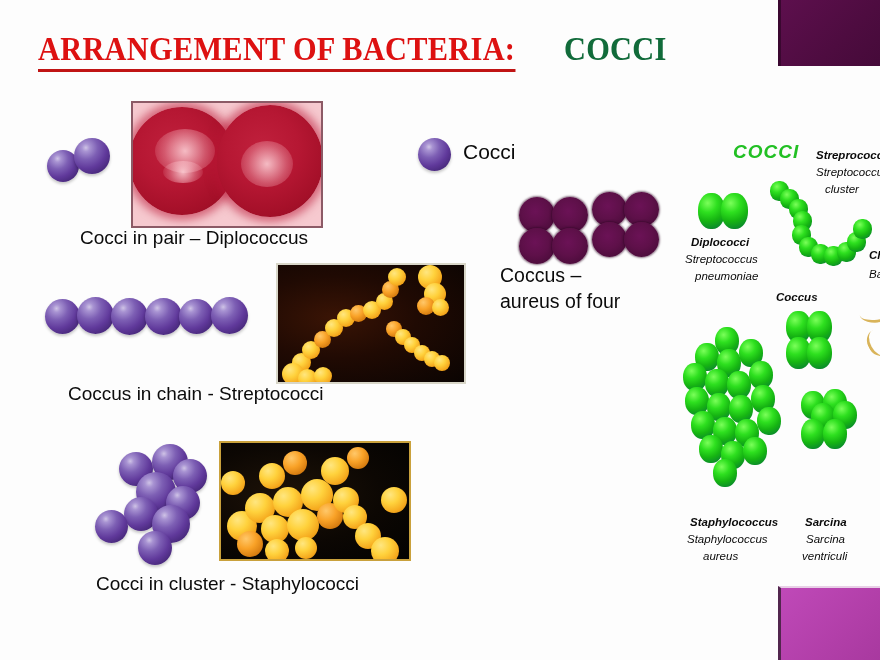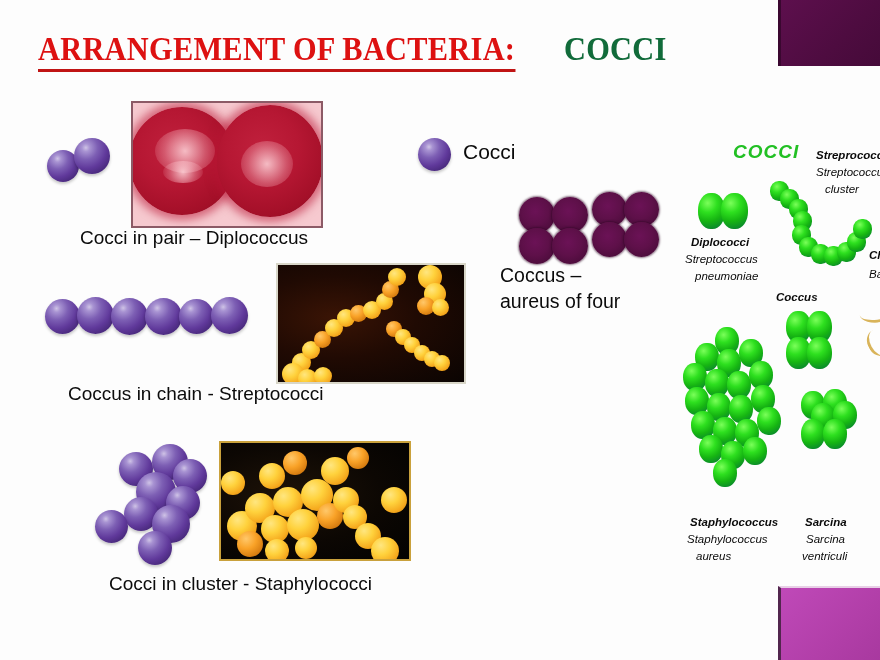--- a/index.html
+++ b/index.html
@@ -173,21 +173,21 @@
     <div class="gcoc" style="left:122px;top:62px;width:24px;height:24px;"></div>
     <div class="gcoc" style="left:134px;top:80px;width:26px;height:26px;"></div>
     <div class="gcoc" style="left:150px;top:94px;width:28px;height:28px;"></div>
     <div class="ococ" style="left:126px;top:4px;width:22px;height:22px;"></div>
     <div class="gcoc" style="left:160px;top:44px;width:26px;height:26px;"></div>
     <div class="gcoc" style="left:44px;top:96px;width:24px;height:24px;"></div>
     <div class="gcoc" style="left:74px;top:94px;width:22px;height:22px;"></div>
     <div class="gcoc" style="left:0px;top:28px;width:24px;height:24px;"></div>
   </div>
 
-  <div class="cap" style="left:96px;top:573px;margin-left:13px;">Cocci in cluster - Staphylococci</div>
+  <div class="cap" style="left:96px;top:573px;">Cocci in cluster - Staphylococci</div>
 
   <div class="sph" style="left:418px;top:138px;width:33px;height:33px;"></div>
   <div class="cap" style="left:463px;top:140px;font-size:21px;">Cocci</div>
 
   <div>
     <div class="tet" style="left:519px;top:197px;width:36px;height:36px;"></div>
     <div class="tet" style="left:552px;top:197px;width:36px;height:36px;"></div>
     <div class="tet" style="left:519px;top:228px;width:36px;height:36px;"></div>
     <div class="tet" style="left:552px;top:228px;width:36px;height:36px;"></div>
 
@@ -272,20 +272,20 @@
       <div class="gsph" style="left:128px;top:260px;width:24px;height:28px;"></div>
       <div class="gsph" style="left:150px;top:258px;width:24px;height:28px;"></div>
       <div class="gsph" style="left:138px;top:272px;width:24px;height:28px;"></div>
       <div class="gsph" style="left:160px;top:270px;width:24px;height:28px;"></div>
       <div class="gsph" style="left:128px;top:288px;width:24px;height:30px;"></div>
       <div class="gsph" style="left:150px;top:288px;width:24px;height:30px;"></div>
     </div>
 
     <div class="pl pl-b" style="left:17px;top:385px;">Staphylococcus</div>
     <div class="pl pl-i" style="left:14px;top:402px;">Staphylococcus</div>
-    <div class="pl pl-i" style="left:23px;top:419px;text-align:center;">aureus</div>
+    <div class="pl pl-i" style="left:30px;top:419px;text-align:center;">aureus</div>
 
     <div class="pl pl-b" style="left:132px;top:385px;">Sarcina</div>
     <div class="pl pl-i" style="left:133px;top:402px;">Sarcina</div>
     <div class="pl pl-i" style="left:129px;top:419px;">ventriculi</div>
   </div>
 
 </div>
 
 </body></html>

